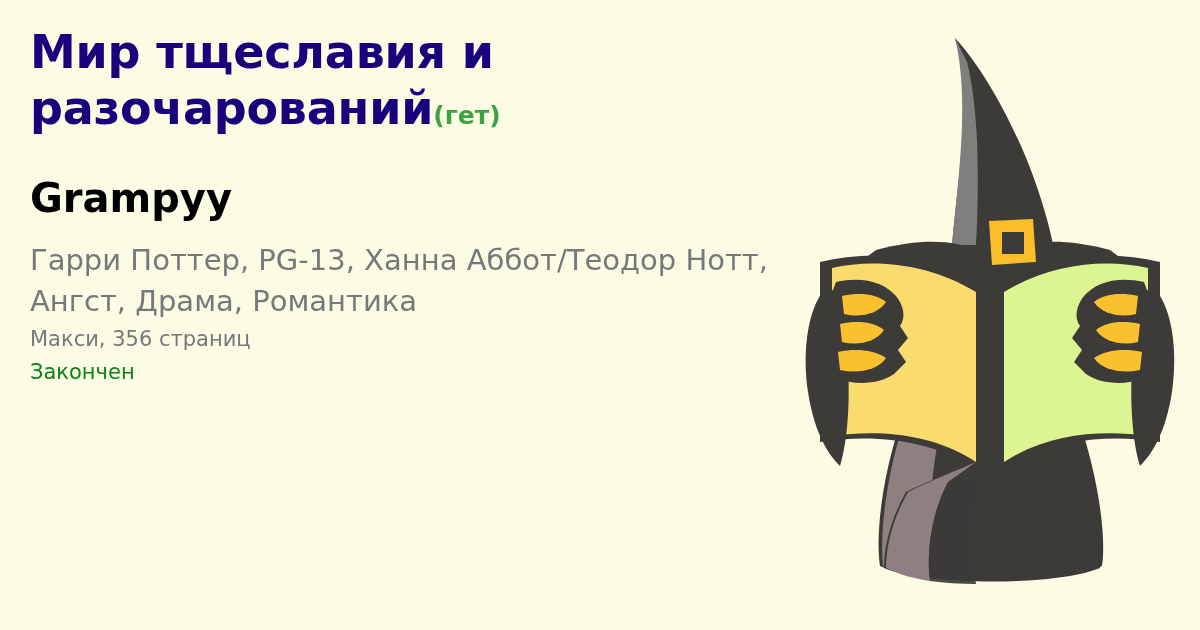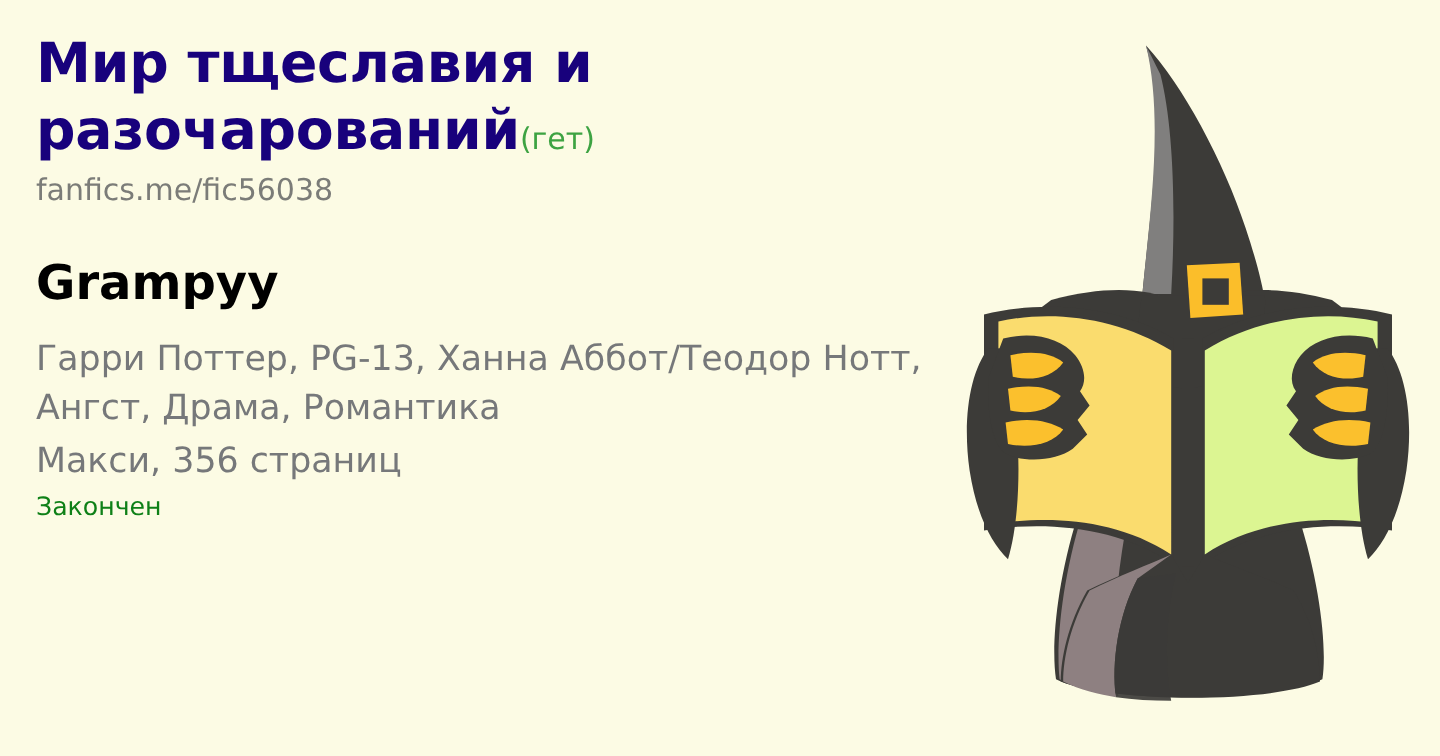--- a/index.html
+++ b/index.html
@@ -35,21 +35,21 @@
     font-weight: bold;
     line-height: 1.22;
     color: #18017c;
     letter-spacing: -0.2px;
     margin: 0;
     word-wrap: break-word;
   }
   .title-category {
     color: #3da342;
     font-size: 25px;
-    font-weight: normal;
+    font-weight: bold;
     letter-spacing: 0;
     white-space: nowrap;
   }
 
   .url {
     margin-top: 8px;
     font-size: 25px;
     color: #7b7c78;
     line-height: 1.2;
   }
@@ -63,21 +63,21 @@
   }
 
   .meta {
     margin-top: 18px;
     font-size: 29px;
     color: #76787a;
     line-height: 1.42;
     max-width: 740px;
   }
   .meta-size {
-    font-size: 29px;
+    font-size: 21px;
     color: #76787a;
     line-height: 1.42;
     margin-top: 2px;
   }
   .status {
     margin-top: 4px;
     font-size: 21px;
     color: #0e8017;
     line-height: 1.42;
   }
@@ -98,21 +98,20 @@
 </style>
 </head>
 <body>
 
 <div class="card">
 
   <div class="text-col">
 
     <h1 class="title"><span>Мир тщеславия и разочарований</span><span class="title-category">(гет)</span></h1>
 
-    <div class="url">fanfics.me/fic56038</div>
 
     <div class="author">Grampyy</div>
 
     <div class="meta">Гарри Поттер, PG-13, Ханна Аббот/Теодор Нотт, Ангст, Драма, Романтика</div>
 
     <div class="meta-size">Макси, 356 страниц</div>
 
     <div class="status">Закончен</div>
 
   </div>

